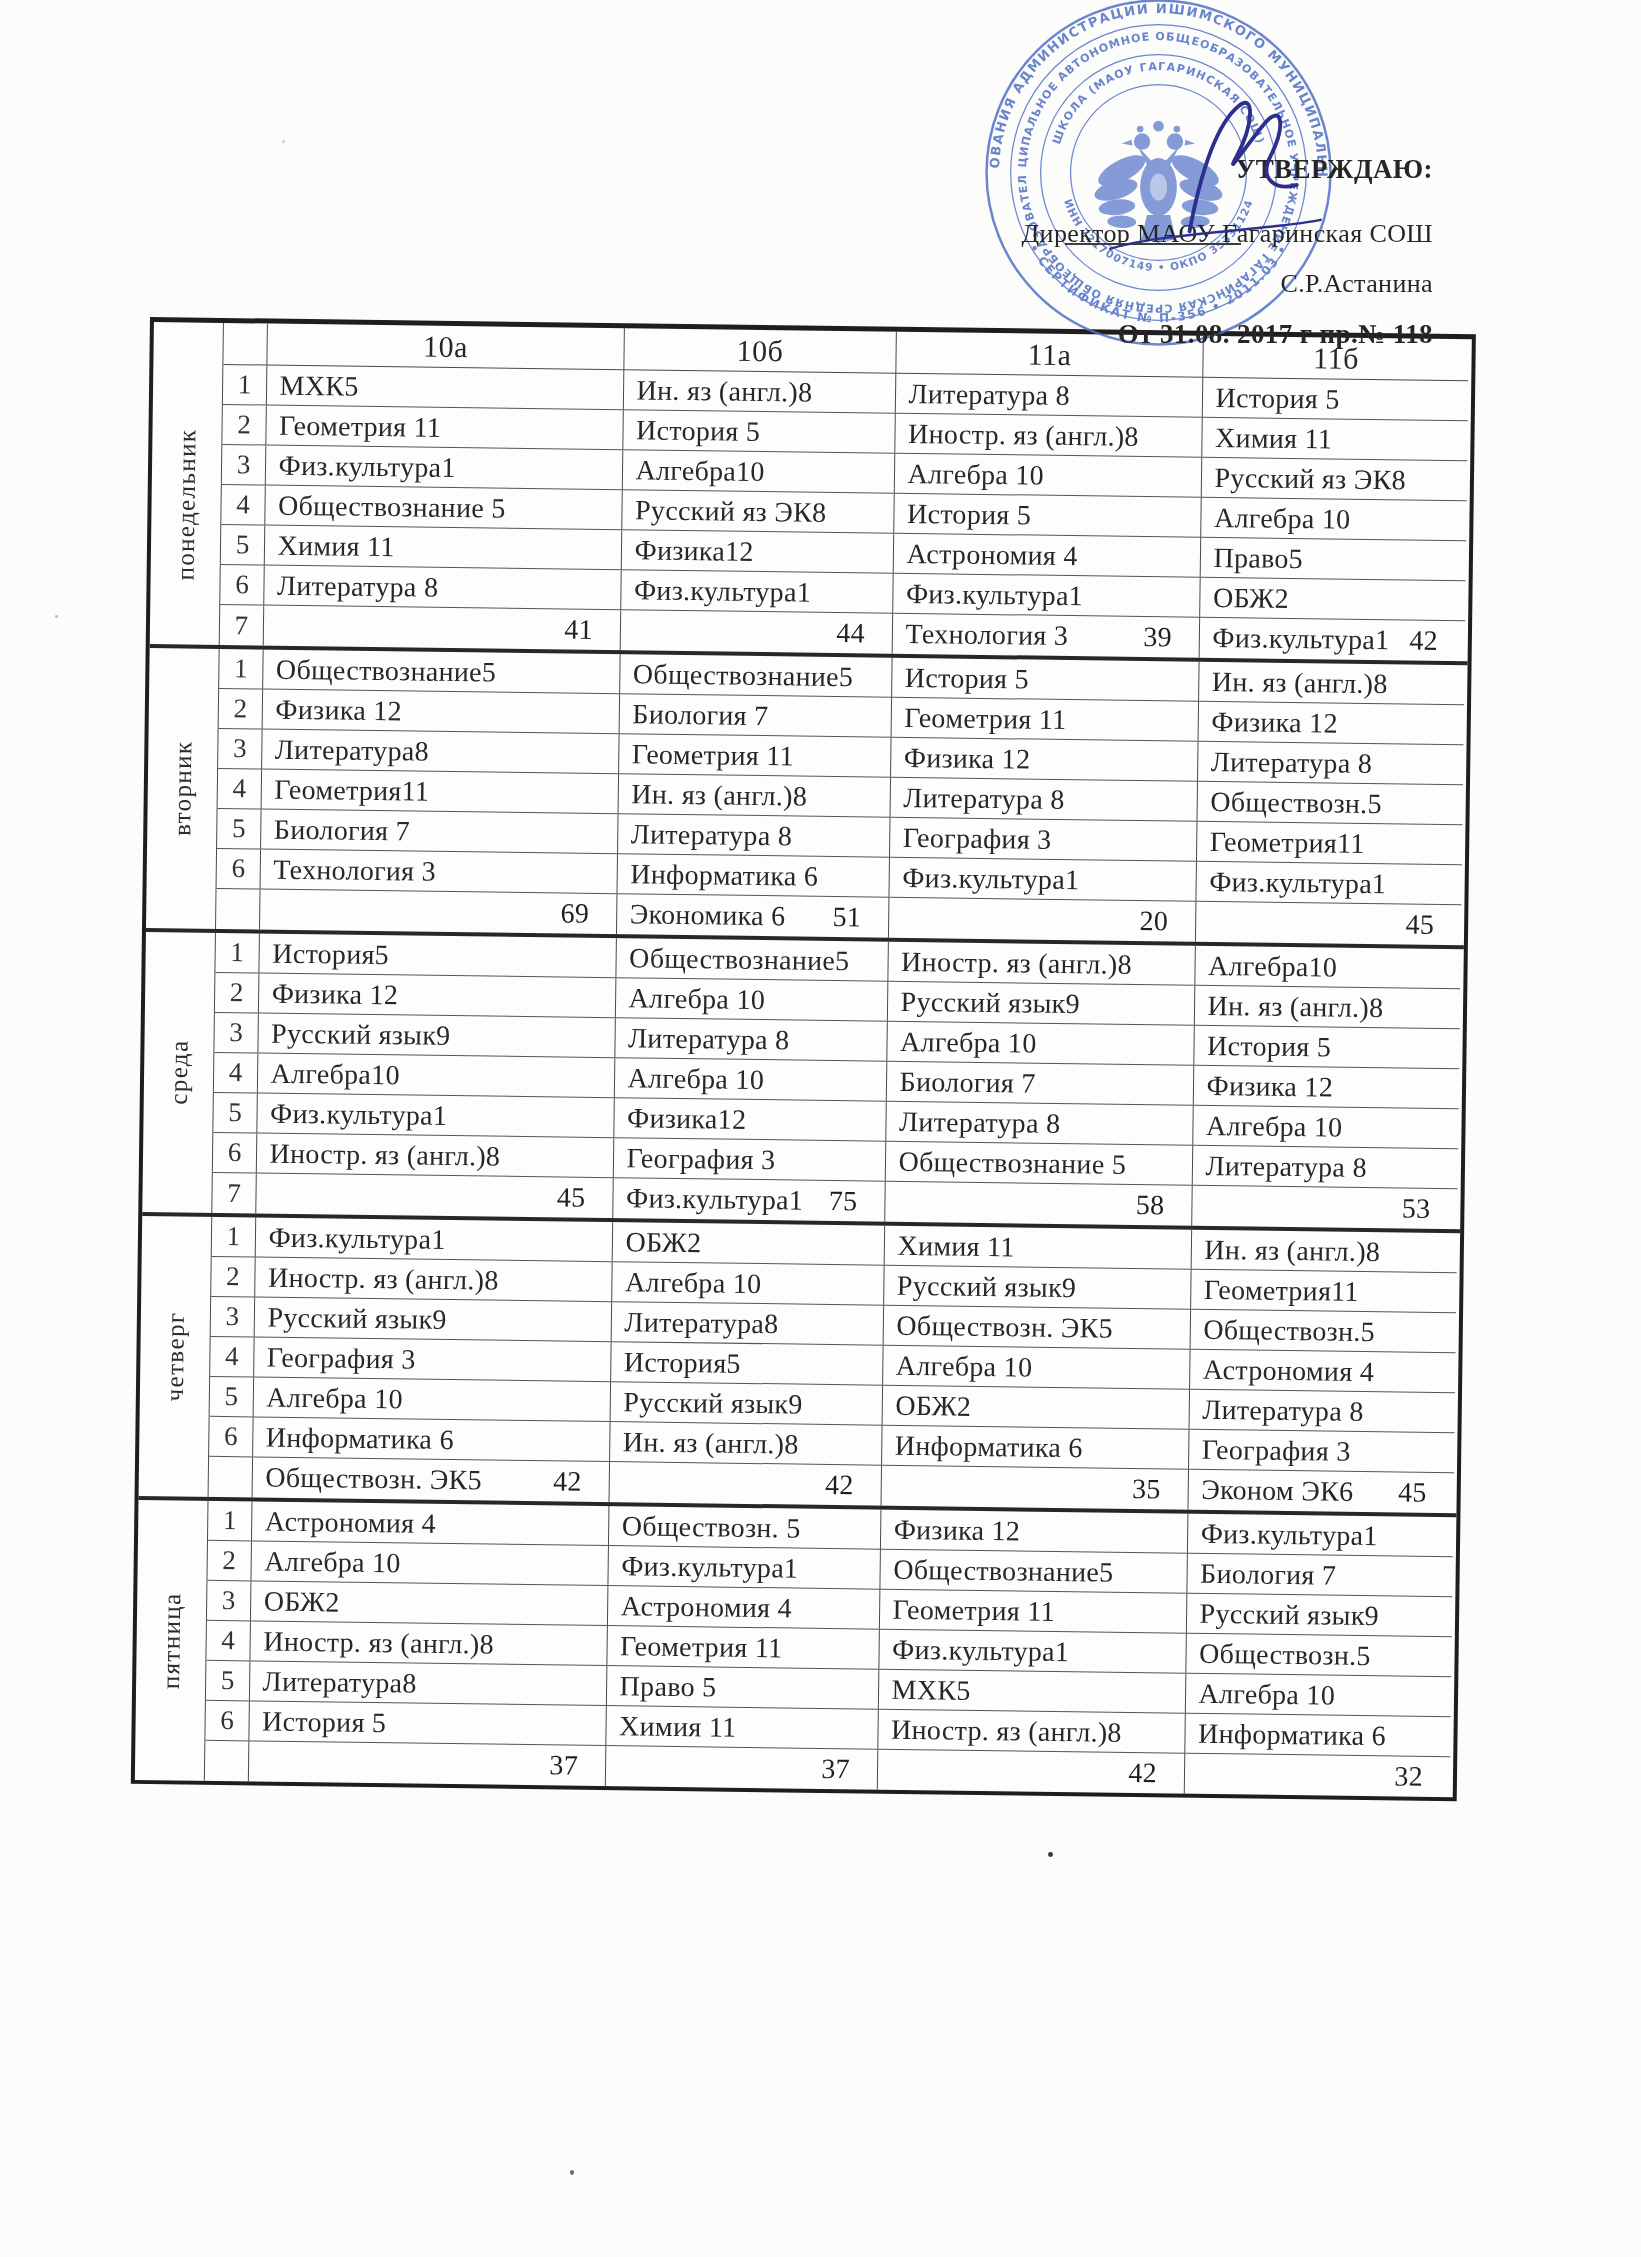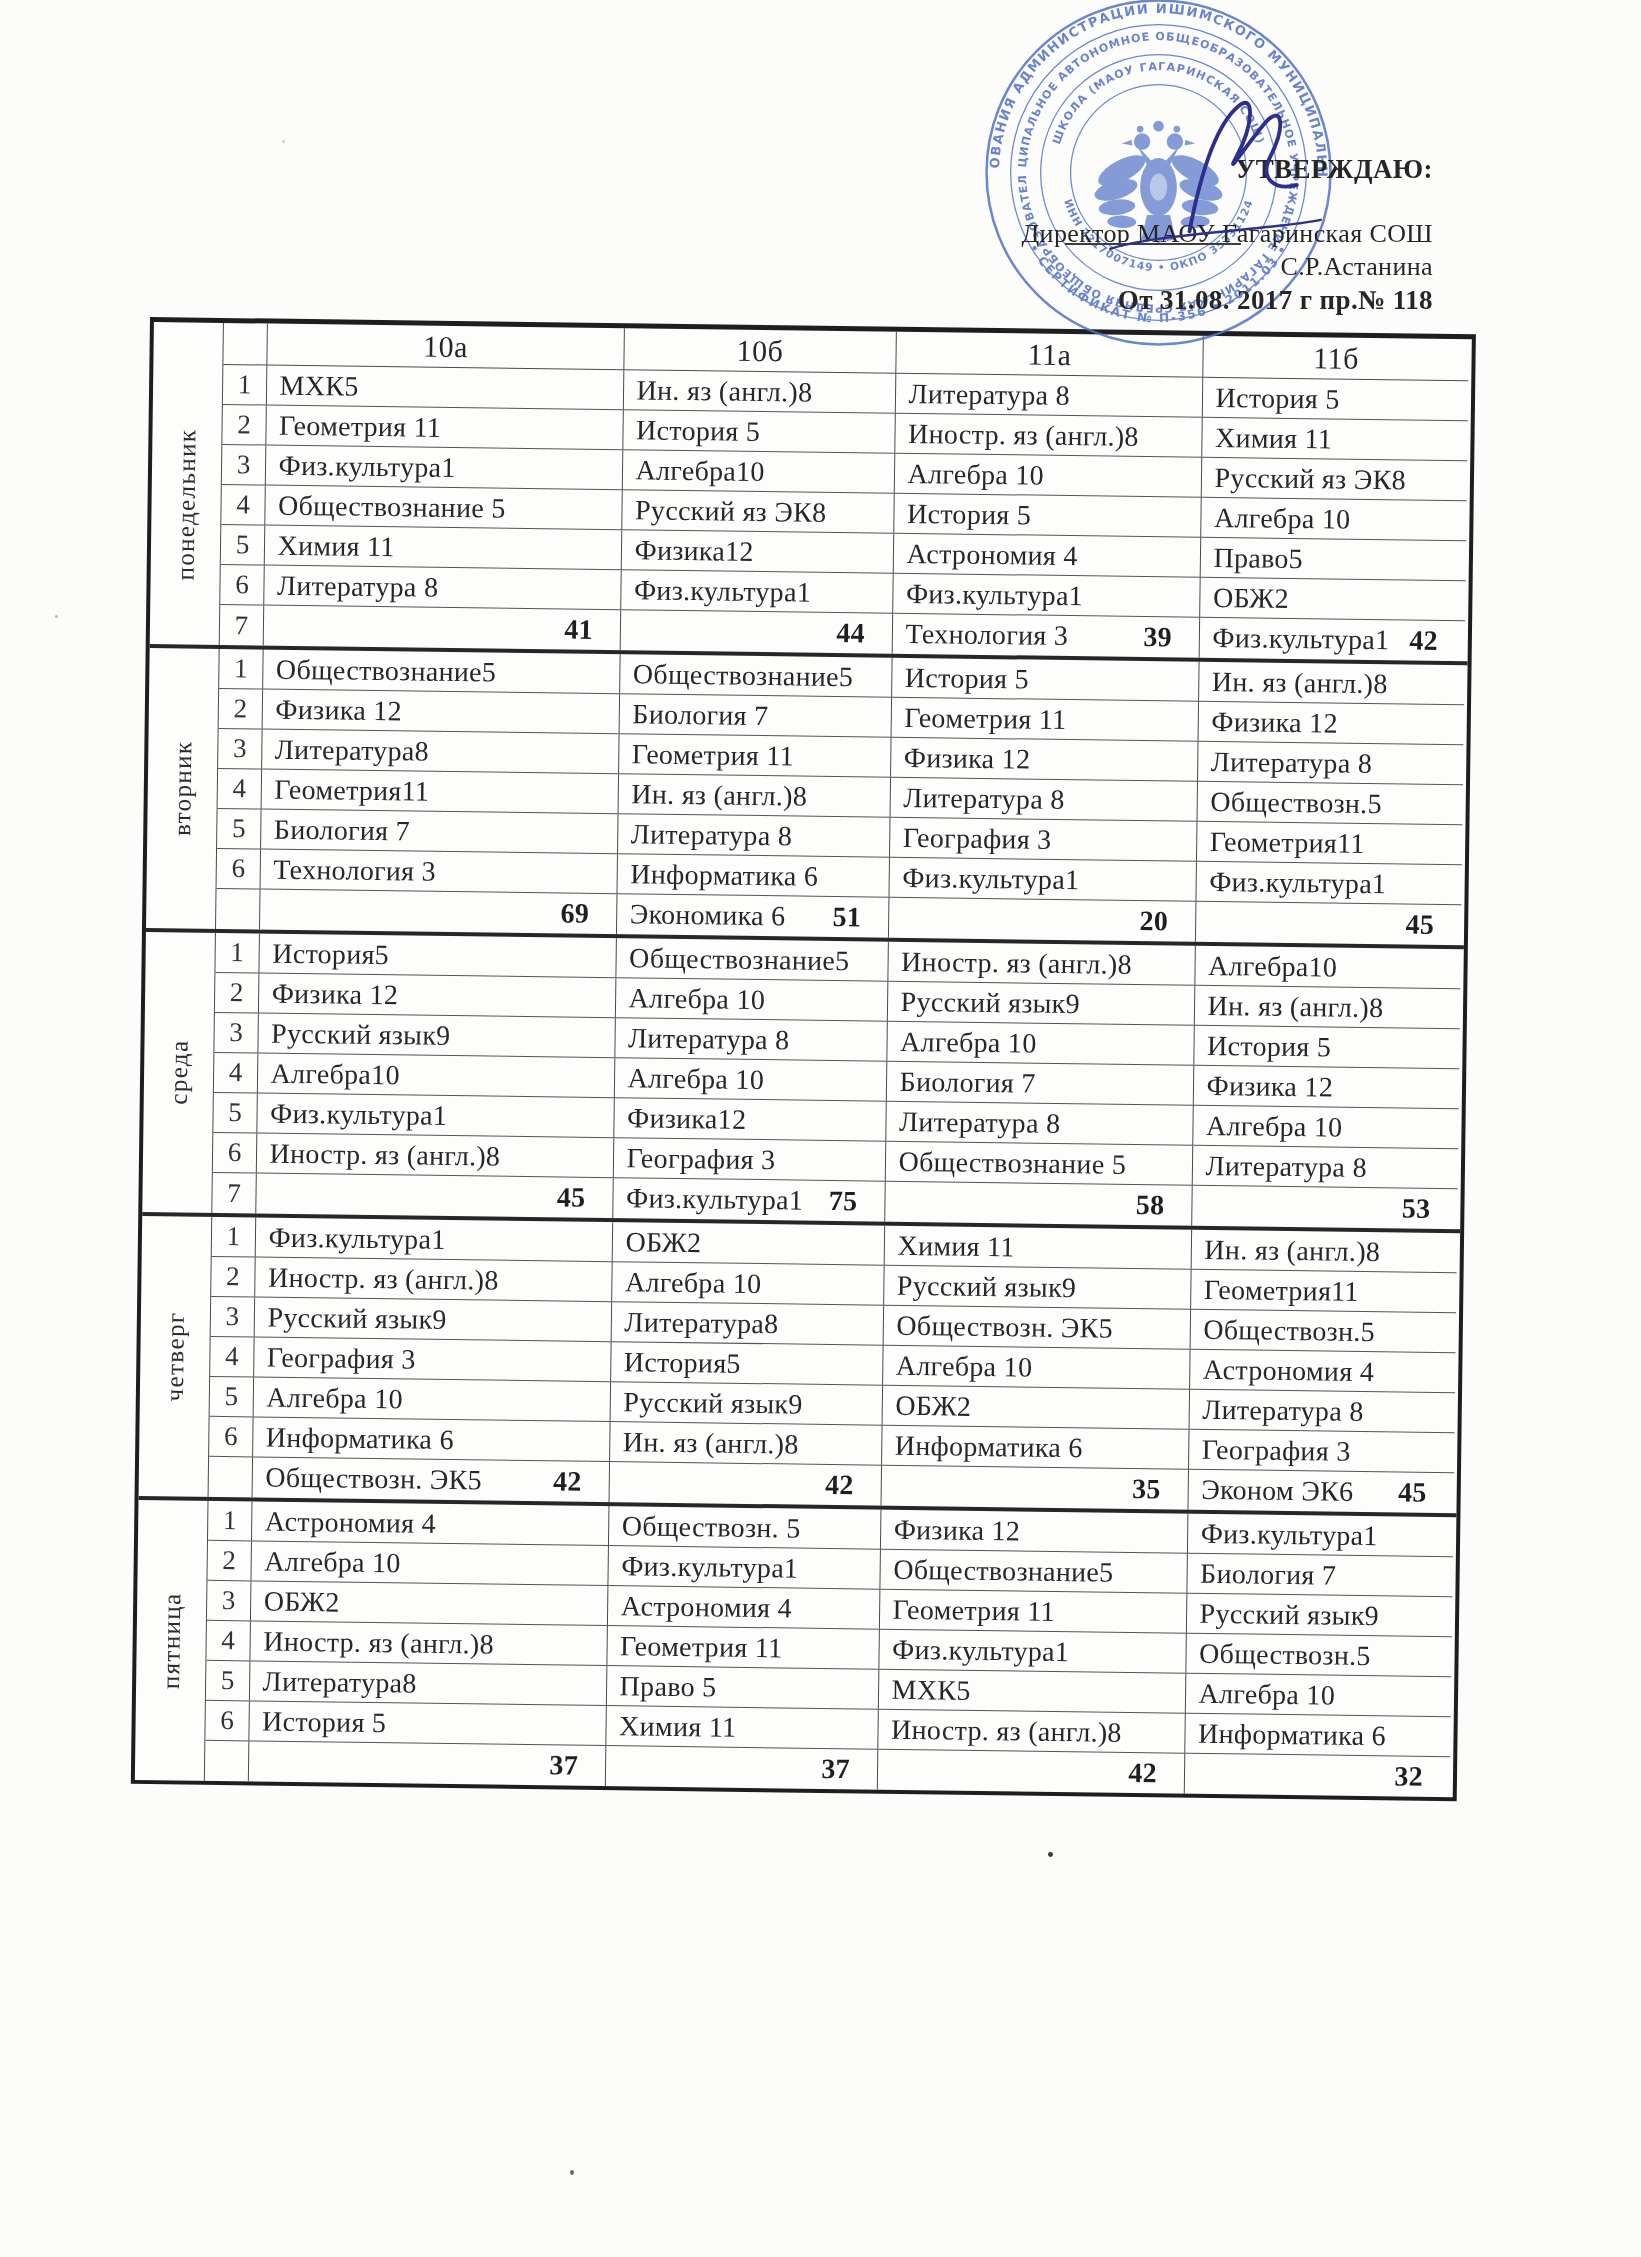--- a/index.html
+++ b/index.html
@@ -14,21 +14,21 @@
 
   
   .stamp { position:absolute; left:973px; top:-13.5px; z-index:2; opacity:.85; }
   .stamp text { font-family:"DejaVu Sans",sans-serif; font-weight:bold; }
 
   
   .approval { position:absolute; left:859px; top:154px; width:574px; text-align:right; z-index:3; }
   .approval div { line-height:30px; letter-spacing:0.4px; }
   .approval .b { font-weight:bold; font-size:27px; }
   .approval .r { font-size:26px;margin-top:35px; }
-  .approval .gap { margin-top:3px; }
+  .approval .gap { margin-top:20px; }
   .sig-line { position:absolute; left:1065px; top:243px; width:176px; border-top:2.1px solid #3d3d3d; z-index:3; }
   .signature { position:absolute; left:1091px; top:77px; z-index:4; }
 
   
   .table-wrap {
     position:absolute; left:150px; top:317px; width:1326px;
     transform:rotate(0.75deg); transform-origin:0 0;
     border:4.8px solid #1e1e1e; border-top-width:5.8px;
     z-index:1; background:rgba(255,255,255,.35);
   }
@@ -54,21 +54,21 @@
   }
   .cell {
     border-right:1.6px solid #4a4a4a; border-bottom:1.5px solid #545454;
     display:flex; align-items:center; overflow:hidden;
   }
   .cell.endcol { border-right:none; }
   .cell.last { border-bottom:none; }
   .cell.num { justify-content:center; font-size:27px; color:#333; }
   .cell.subj { padding-left:12.6px; font-size:28px; letter-spacing:0.3px; color:#272727; white-space:nowrap; }
   .cell.subj.has-total { justify-content:space-between; padding-right:27px; }
-  .total { font-weight:bold; font-size:28px; color:#1f1f1f; }
+  .total { font-weight:normal; font-size:28px; color:#1f1f1f; }
 
   
   .speck { position:absolute; border-radius:50%; z-index:5; }
   .speck.s1 { left:1048px; top:1852px; width:4.8px; height:4.8px; background:#3a3a3a; }
   .speck.s2 { left:570px; top:2170px; width:3.9px; height:4.8px; background:#6a6a6a; }
   .speck.s3 { left:55px; top:615px; width:2.9px; height:2.9px; background:#b9b9b9; }
   .speck.s4 { left:282px; top:140px; width:2.9px; height:2.9px; background:#cfcfcf; }
 </style>
 </head>
 <body>

